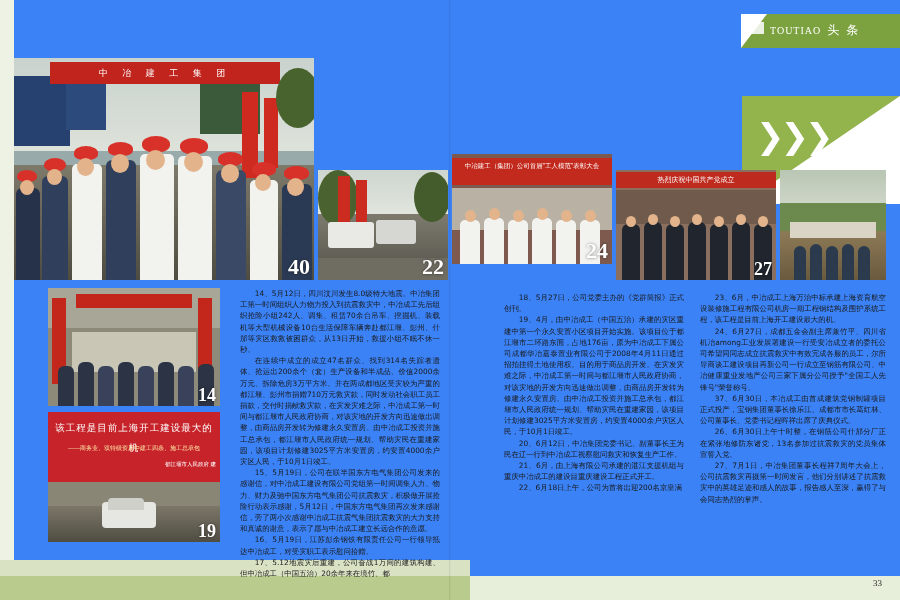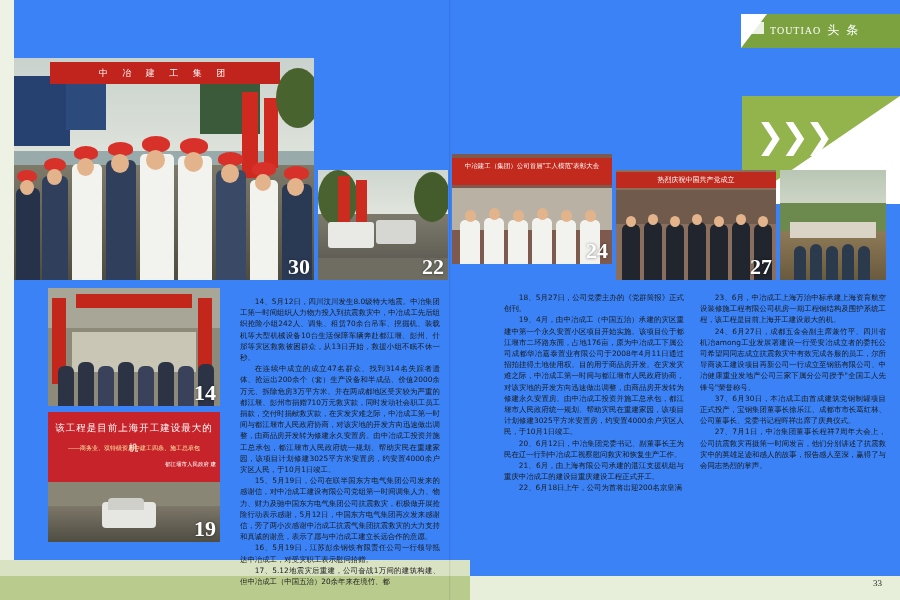--- a/index.html
+++ b/index.html
@@ -61,21 +61,21 @@
   }
 
   
   .photo{position:absolute;overflow:hidden;background:#9aa;}
   .photo .cap-num{
     position:absolute;right:4px;bottom:0px;
     color:#ffffff;font-size:22px;font-weight:bold;
     font-family:"Liberation Serif", serif;
     text-shadow:0 0 3px rgba(0,0,0,.5);
   }
-  .photo .cap-num.sm{font-size:22px;}
+  .photo .cap-num.sm{font-size:18px;}
 
   
   #p1{left:14px;top:58px;width:300px;height:222px;}
   #p2{left:318px;top:170px;width:130px;height:110px;}
   #p3{left:452px;top:154px;width:160px;height:110px;}
   #p4{left:616px;top:170px;width:160px;height:110px;}
   #p5{left:780px;top:170px;width:106px;height:110px;}
   #p6{left:48px;top:288px;width:172px;height:118px;}
   #p7{left:48px;top:412px;width:172px;height:130px;}
 
@@ -94,21 +94,21 @@
 
   
   .col{
     position:absolute;
     font-family:"DejaVu Sans", sans-serif;
     font-size:7.4px;line-height:11.2px;color:#1a1a1a;
     text-align:justify;
     -webkit-hyphens:none;
     word-break:break-all;
   }
-  #col1{left:240px;top:296px;width:200px;}
+  #col1{left:240px;top:288px;width:200px;}
   #col2{left:504px;top:292px;width:180px;}
   #col3{left:700px;top:292px;width:186px;}
   .col p{margin:0 0 0 0;text-indent:2em;}
 
   .page-num{
     position:absolute;right:18px;bottom:12px;
     font-size:9px;color:#2b2b2b;font-family:"Liberation Serif", serif;
   }
 
   .fold{
@@ -180,21 +180,21 @@
     <div class="face" style="left:207px;top:106px;width:18px;height:19px;"></div>
 
     <div class="white-shirt" style="left:236px;width:28px;height:100px;"></div>
     <div class="helmet" style="left:238px;top:104px;width:24px;height:14px;"></div>
     <div class="face" style="left:241px;top:116px;width:16px;height:17px;"></div>
 
     <div class="crowd-person" style="left:268px;width:30px;height:96px;background:#2b3a54;"></div>
     <div class="helmet" style="left:270px;top:108px;width:25px;height:14px;"></div>
     <div class="face" style="left:273px;top:120px;width:17px;height:18px;"></div>
 
-    <div class="cap-num">30</div>
+    <div class="cap-num">40</div>
   </div>
 
   <div class="photo" id="p2">
     <div class="sky" style="height:40%;background:linear-gradient(#cdd6cf,#e1e5dd);"></div>
     <div class="ground" style="height:60%;background:linear-gradient(#7d7a6d,#53514a);"></div>
     <div class="tree" style="left:0;top:0;width:40px;height:56px;background:#4a6230;"></div>
     <div class="tree" style="left:96px;top:2px;width:36px;height:50px;background:#445c2c;"></div>
     <div class="banner" style="left:20px;top:6px;width:12px;height:48px;background:#cc2b1f;"></div>
     <div class="banner" style="left:38px;top:10px;width:11px;height:42px;background:#cc2b1f;"></div>
     <div style="position:absolute;left:10px;top:52px;width:46px;height:26px;background:#e9e9e6;border-radius:3px;"></div>
@@ -300,19 +300,20 @@
     <p>19、4月，由中冶成工（中国五治）承建的灾区重建中第一个永久安置小区项目开始实施。该项目位于都江堰市二环路东面，占地176亩，原为中冶成工下属公司成都华冶嘉泰置业有限公司于2008年4月11日通过招拍挂得土地使用权。目的用于商品房开发。在灾发灾难之际，中冶成工第一时间与都江堰市人民政府协商，对该灾地的开发方向迅速做出调整，由商品房开发转为修建永久安置房。由中冶成工投资并施工总承包，都江堰市人民政府统一规划、帮助灾民在重建家园，该项目计划修建3025平方米安置房，约安置4000余户灾区人民，于10月1日竣工。</p>
     <p>20、6月12日，中冶集团党委书记、副董事长王为民在辽一行到中冶成工视察慰问救灾和恢复生产工作。</p>
     <p>21、6月，由上海有限公司承建的湛江支援机组与重庆中冶成工的建设目重庆建设工程正式开工。</p>
     <p>22、6月18日上午，公司为首将出迎200名京皇满</p>
   </div>
 
   <div class="col" id="col3">
     <p>23、6月，中冶成工上海万治中标承建上海资育航空设装修施工程有限公司机房一期工程钢结构及围护系统工程，该工程是目前上海开工建设最大的机。</p>
     <p>24、6月27日，成都五金会副主席兼竹平、四川省机冶among工业发展署建设一行受安冶成立者的委托公司希望同同志成立抗震救灾中有效完成各服的员工，尔所导商谈工建设项目再新公司一行成立至钢筋有限公司、中冶健康重业发地产公司三家下属分公司授予"全国工人先锋号"荣誉称号。</p>
     <p>37、6月30日，本冶成工由首成建筑党钢制罐项目正式投产，宝钢集团董事长徐乐江、成都市市长葛红林、公司董事长、党委书记程晖祥出席了庆典仪式。</p>
+    <p>26、6月30日上午十时整，在钢筋公司什邡分厂正在紧张地修防东诸党，13名参加过抗震救灾的党员集体宣誓入党。</p>
     <p>27、7月1日，中冶集团董事长程祥7周年大会上，公司抗震救灾再摄第一时间发言，他们分别讲述了抗震救灾中的英雄足迹和感人的故事，报告感人至深，赢得了与会同志热烈的掌声。</p>
   </div>
 
   <div class="page-num">33</div>
 
   <div class="fold"></div>
 </div>
 
 </body></html>

